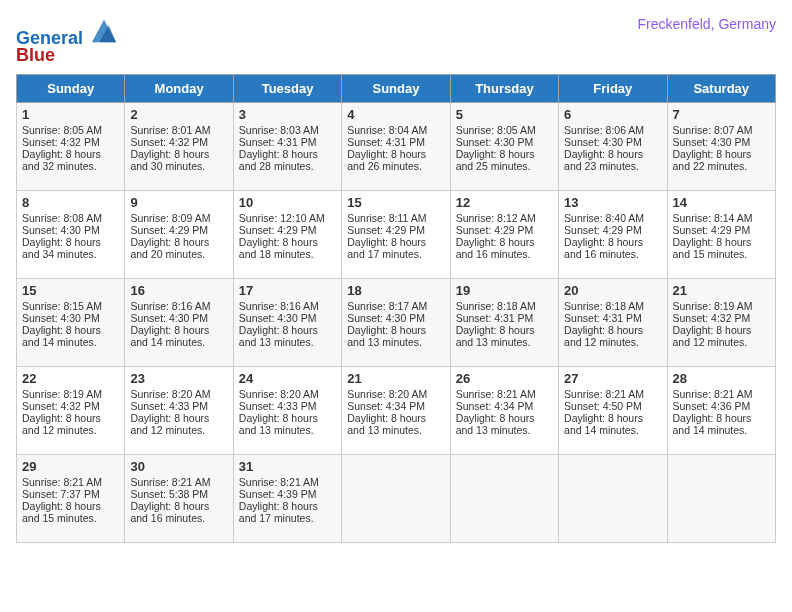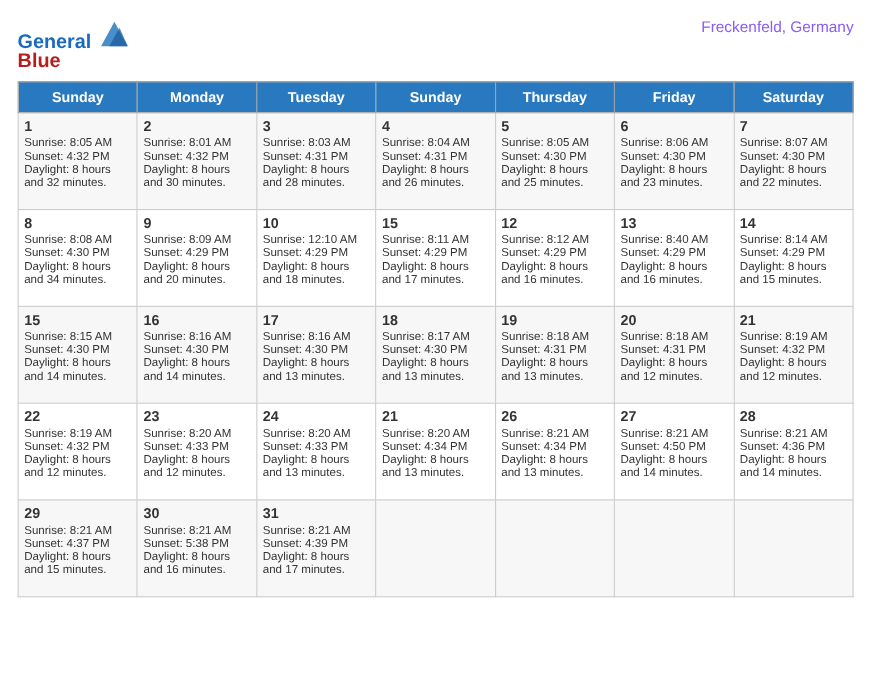--- a/index.html
+++ b/index.html
@@ -149,21 +149,21 @@
       <tr>
         <td><span class="day-num">22</span><span>Sunrise: 8:19 AM</span><br><span>Sunset: 4:32 PM</span><br><span>Daylight: 8 hours and 12 minutes.</span></td>
         <td><span class="day-num">23</span><span>Sunrise: 8:20 AM</span><br><span>Sunset: 4:33 PM</span><br><span>Daylight: 8 hours and 12 minutes.</span></td>
         <td><span class="day-num">24</span><span>Sunrise: 8:20 AM</span><br><span>Sunset: 4:33 PM</span><br><span>Daylight: 8 hours and 13 minutes.</span></td>
         <td><span class="day-num">21</span><span>Sunrise: 8:20 AM</span><br><span>Sunset: 4:34 PM</span><br><span>Daylight: 8 hours and 13 minutes.</span></td>
         <td><span class="day-num">26</span><span>Sunrise: 8:21 AM</span><br><span>Sunset: 4:34 PM</span><br><span>Daylight: 8 hours and 13 minutes.</span></td>
         <td><span class="day-num">27</span><span>Sunrise: 8:21 AM</span><br><span>Sunset: 4:50 PM</span><br><span>Daylight: 8 hours and 14 minutes.</span></td>
         <td><span class="day-num">28</span><span>Sunrise: 8:21 AM</span><br><span>Sunset: 4:36 PM</span><br><span>Daylight: 8 hours and 14 minutes.</span></td>
       </tr>
       <tr>
-        <td><span class="day-num">29</span><span>Sunrise: 8:21 AM</span><br><span>Sunset: 4:37 PM</span><br><span>Daylight: 8 hours and 15 minutes.</span></td>
+        <td><span class="day-num">29</span><span>Sunrise: 8:21 AM</span><br><span>Sunset: 7:37 PM</span><br><span>Daylight: 8 hours and 15 minutes.</span></td>
         <td><span class="day-num">30</span><span>Sunrise: 8:21 AM</span><br><span>Sunset: 5:38 PM</span><br><span>Daylight: 8 hours and 16 minutes.</span></td>
         <td><span class="day-num">31</span><span>Sunrise: 8:21 AM</span><br><span>Sunset: 4:39 PM</span><br><span>Daylight: 8 hours and 17 minutes.</span></td>
         <td class="empty-cell"></td>
         <td class="empty-cell"></td>
         <td class="empty-cell"></td>
         <td class="empty-cell"></td>
       </tr>
     </tbody>
 </table>
 

